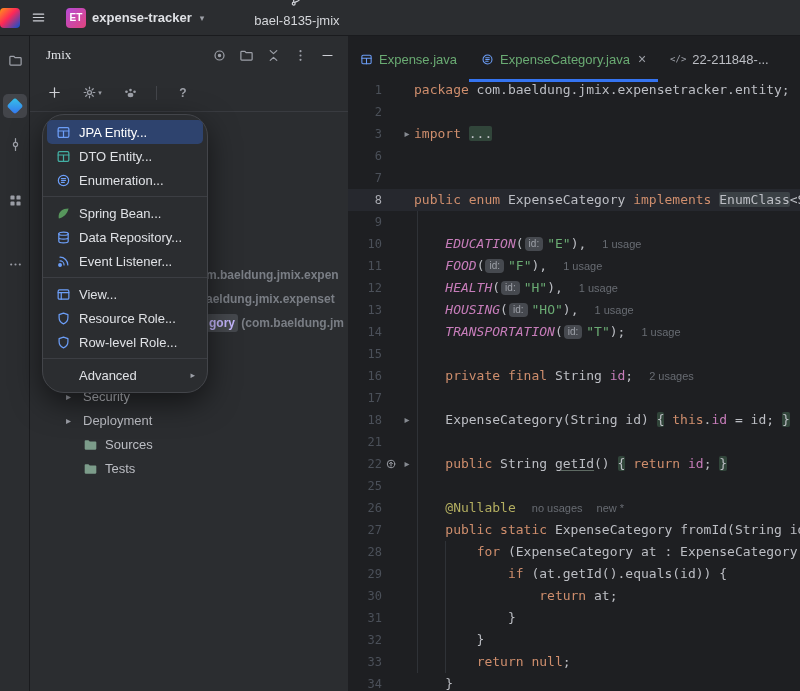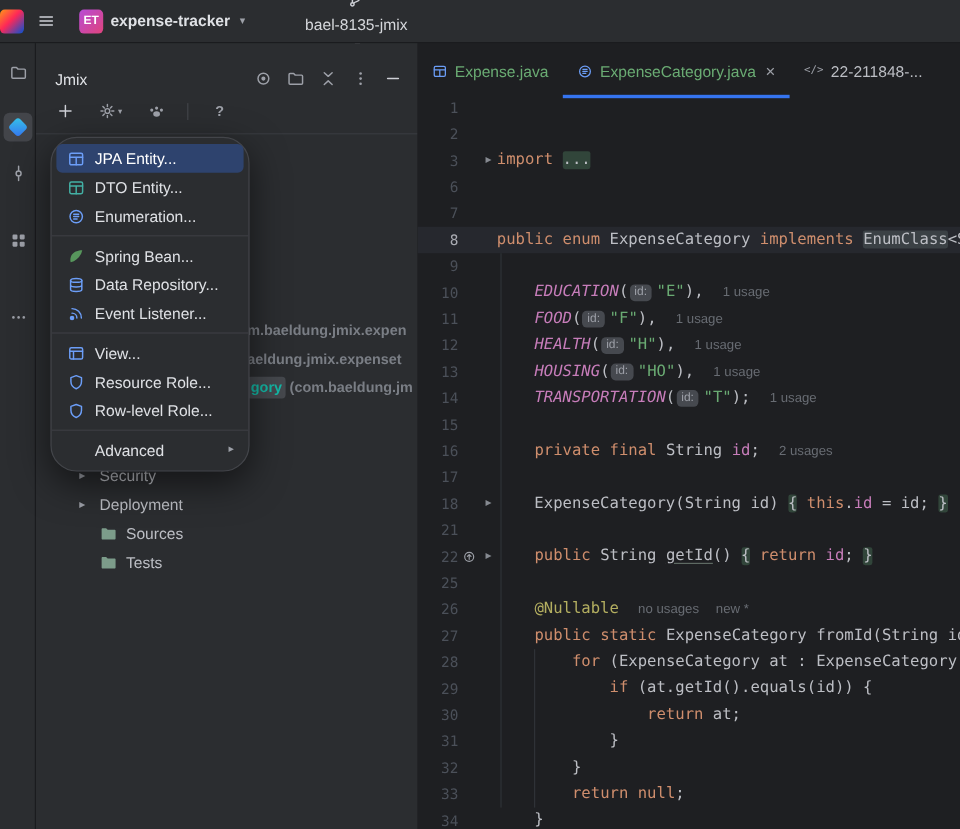--- a/index.html
+++ b/index.html
@@ -25,35 +25,35 @@
   .leftstrip{position:absolute;top:36px;bottom:0;left:0;width:30px;background:#2b2d30;
              border-right:1px solid #1a1b1e;box-sizing:border-box;}
   .strip-btn{position:absolute;left:3px;width:24px;height:24px;border-radius:5px;
              display:flex;align-items:center;justify-content:center;}
   .strip-btn.selected{background:#43454a;}
   .jmix-diamond{display:block;width:12px;height:12px;border-radius:3px;transform:rotate(45deg);
                 background:linear-gradient(135deg,#35c4e8,#3574f0);}
 
   
   .jmix-panel{position:absolute;top:36px;left:30px;width:318px;bottom:0;background:#2b2d30;overflow:hidden;}
-  .panel-header{display:flex;align-items:flex-end;height:38px;padding:0 12px 0 16px;}
+  .panel-header{display:flex;align-items:center;height:38px;padding:0 12px 0 16px;font-family:Liberation Serif, serif;}
   .panel-title{color:#dfe1e5;}
   .panel-header-icons{margin-left:auto;display:flex;align-items:center;gap:9px;}
   .ph-icon{width:18px;height:18px;display:flex;align-items:center;justify-content:center;}
   .panel-toolbar{display:flex;align-items:center;height:37px;padding:0 12px;gap:14px;
                  border-bottom:1px solid #393b40;}
   .tbi{width:24px;height:24px;border-radius:4px;display:flex;align-items:center;justify-content:center;gap:1px;}
   .mini-chev{font-size:7px;color:#9da0a8;font-family:"DejaVu Sans",sans-serif;}
   .toolbar-sep{width:1px;height:14px;background:#43454a;}
   .q-icon{font-size:12px;font-weight:700;color:#9da0a8;}
   .codetag-icon{font-size:9px;color:#9da0a8;font-family:"DejaVu Sans Mono",monospace;}
 
   .clipped-rows{position:absolute;top:227px;left:176px;right:0;font-weight:bold;}
   .clip-row{height:24px;line-height:24px;font-size:12px;color:#7a7e85;white-space:nowrap;overflow:hidden;}
-  .sel-box{background:#45484d;color:#14b8a6;border-radius:3px;padding:2px 3px;}
+  .sel-box{background:#45484d;color:#c4b5fd;border-radius:3px;padding:2px 3px;}
 
   .tree-rows{position:absolute;top:348px;left:0;right:0;}
   .tree-row{height:24px;display:flex;align-items:center;color:#bcbec4;}
   .lvl-chev{padding-left:36px;}
   .lvl-icon{padding-left:53px;}
   .tree-chevron{width:12px;margin-right:5px;font-size:10px;color:#9da0a8;font-family:"DejaVu Sans",sans-serif;}
   .tree-folder{display:flex;margin-right:7px;}
   .tree-folder svg{width:15px;height:15px;}
 
   
@@ -321,20 +321,21 @@
         </div>
       </div>
     <div class="code-area">
       <div class="iguide g1"></div>
       <div class="iguide g2"></div>
       <div class="code-rows">
           <div class="crow">
             <span class="ln">1</span>
             <span class="marker"></span>
             <span class="fold"></span>
+            <span class="codetext"><span class="kw">package</span><span class="def"> com.baeldung.jmix.expensetracker.entity;</span></span>
           </div>
           <div class="crow">
             <span class="ln">2</span>
             <span class="marker"></span>
             <span class="fold"></span>
             <span class="codetext"></span>
           </div>
           <div class="crow">
             <span class="ln">3</span>
             <span class="marker"></span>

